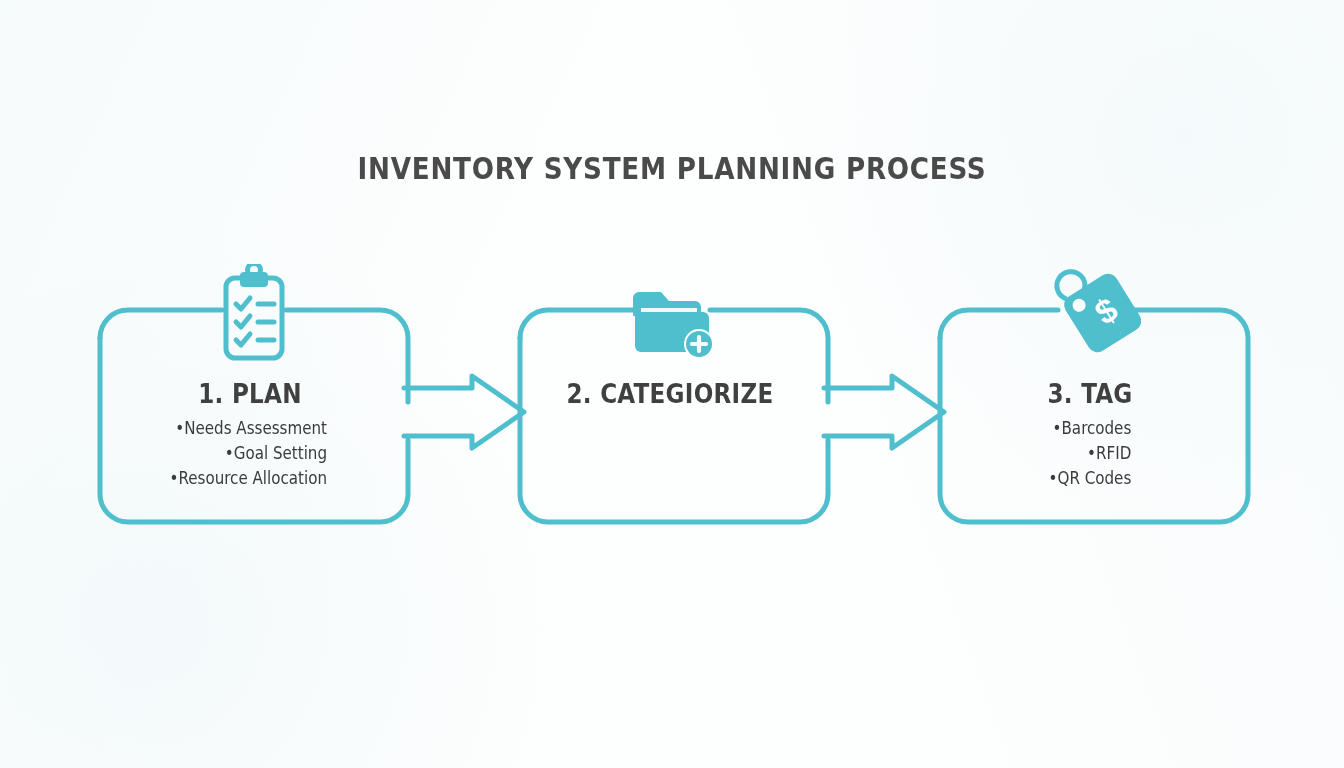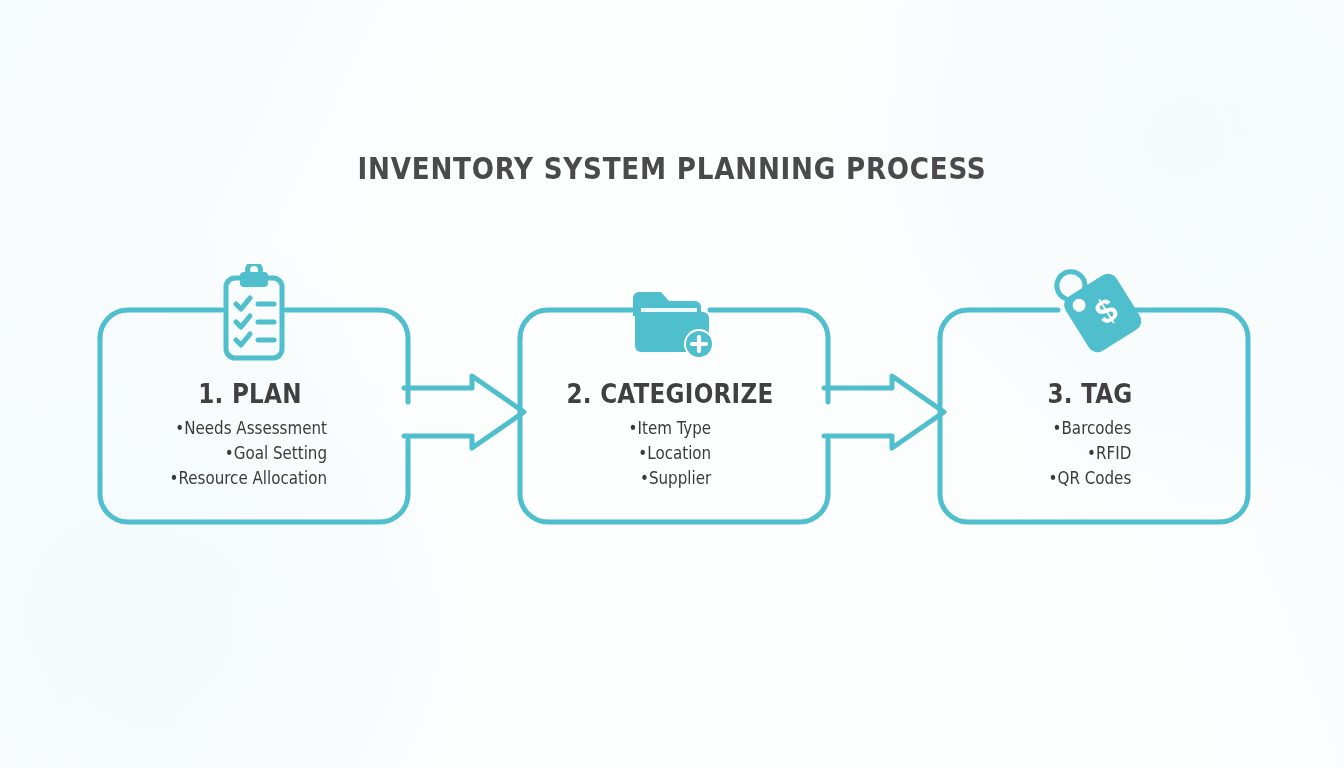--- a/index.html
+++ b/index.html
@@ -205,25 +205,20 @@
         <circle cx="68" cy="62" r="13" fill="#4fbecd"></circle>
         <g stroke="#ffffff" stroke-width="4.2" stroke-linecap="round">
           <line x1="61" y1="62" x2="75" y2="62"></line>
           <line x1="68" y1="55" x2="68" y2="69"></line>
         </g>
       </svg>
     </div>
 
     <div class="box-body">
       <div class="box-heading">2. CATEGIORIZE</div>
-      <ul class="bullets">
-        <li>Item Type</li>
-        <li>Location</li>
-        <li>Supplier</li>
-      </ul>
     </div>
   </div>
 
   <div class="arrow arrow-2">
     <svg width="124" height="72" viewBox="0 0 124 72">
       <path d="M 0,12 L 68,12 L 68,0 L 120,36 L 68,72 L 68,60 L 0,60" fill="none" stroke="#4fbecd" stroke-width="5" stroke-linejoin="round" stroke-linecap="round"></path>
     </svg>
   </div>
 
   <div class="box box-3">

